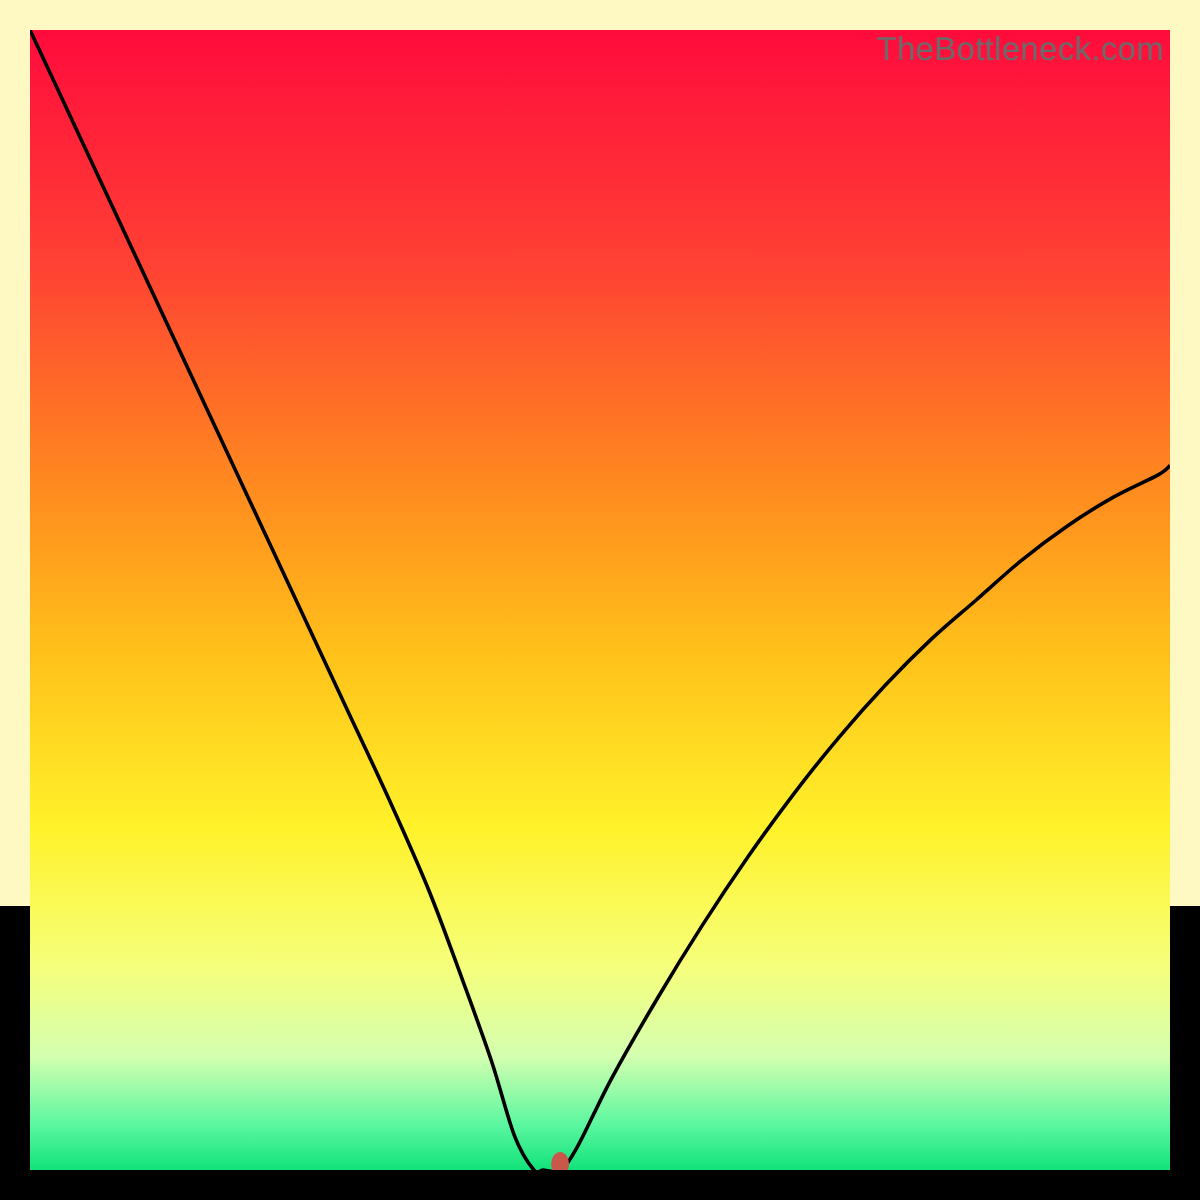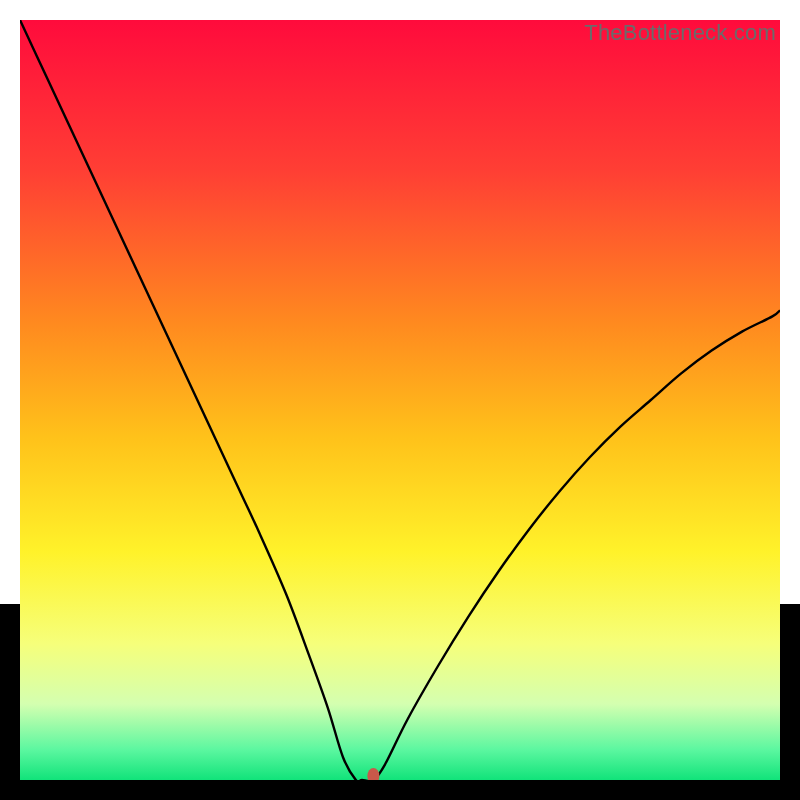--- a/index.html
+++ b/index.html
@@ -8,21 +8,21 @@
     width: 800px;
     height: 800px;
     overflow: hidden;
     background: #000;
     font-family: Arial, Helvetica, sans-serif;
   }
   .frame {
     position: relative;
     width: 800px;
     height: 604px;
-    background: #ffffff;
+    background: #fef9c3;
   }
   .plot-area {
     position: absolute;
     left: 20px;
     top: 20px;
     width: 760px;
     height: 760px;
     overflow: hidden;
   }
   .watermark {

